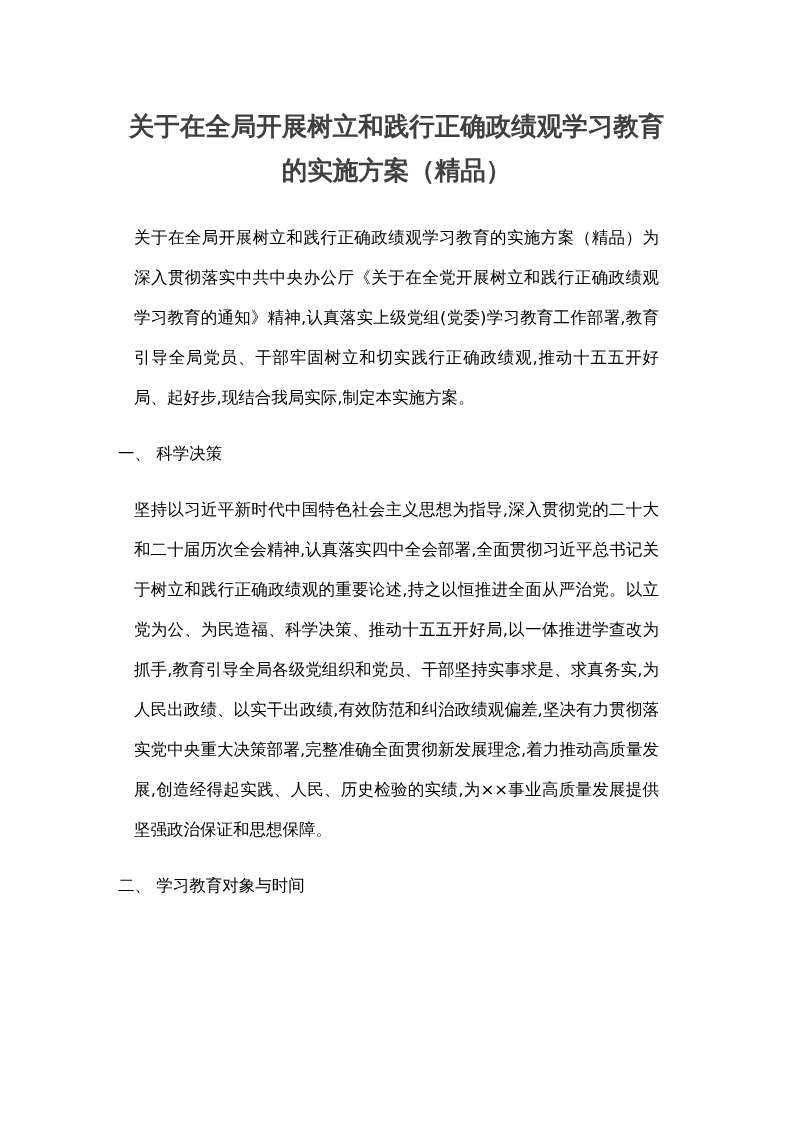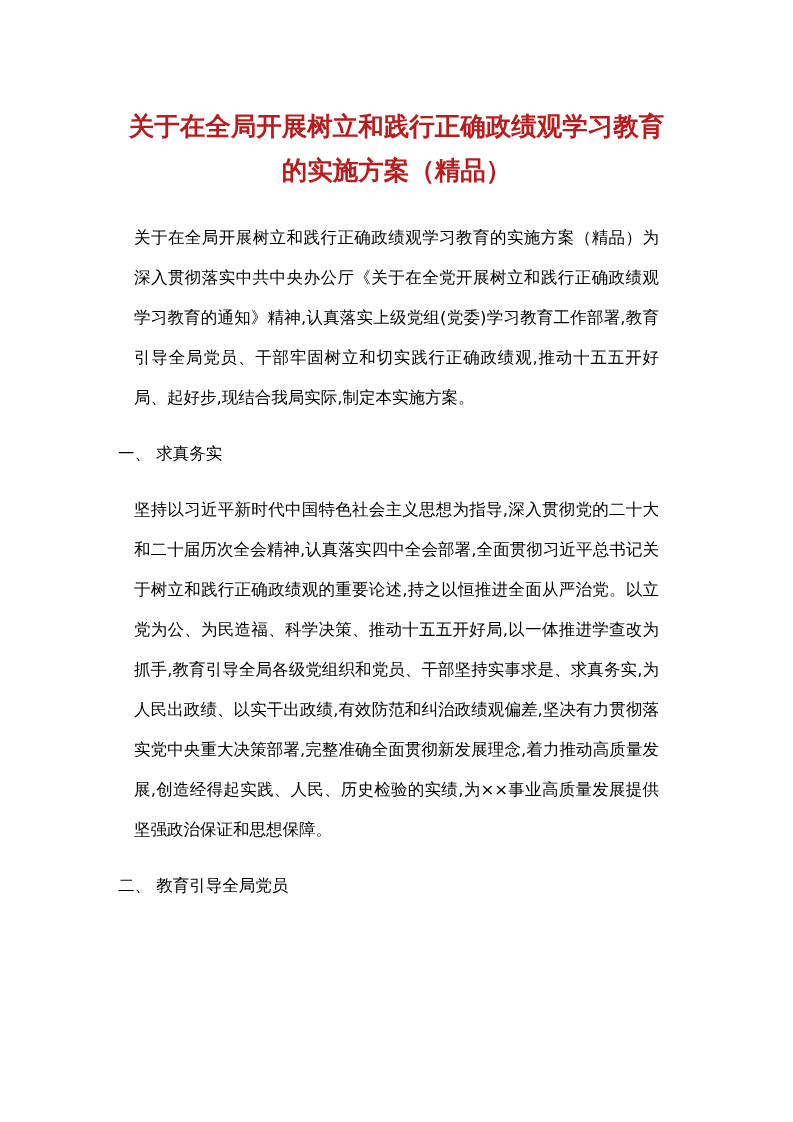--- a/index.html
+++ b/index.html
@@ -23,21 +23,21 @@
     background: #ffffff;
   }
   .doc-title {
     font-family: "DejaVu Sans", "Liberation Sans", sans-serif;
     font-weight: bold;
     font-size: 25.5px;
     line-height: 44px;
     text-align: center;
     letter-spacing: 0px;
     margin: 0 0 26px 0;
-    color: #b91c1c;
+    color: #404040;
   }
   .body-block {
     font-family: "DejaVu Sans", "Liberation Sans", sans-serif;
     font-size: 16.5px;
     line-height: 40px;
     text-align: justify;
     text-justify: inter-ideograph;
     color: #000000;
   }
   .para {
@@ -53,20 +53,20 @@
 <body>
 
 <div class="page">
 
   <h1 class="doc-title">关于在全局开展树立和践行正确政绩观学习教育的实施方案（精品）</h1>
 
   <div class="body-block">
 
     <p class="para">关于在全局开展树立和践行正确政绩观学习教育的实施方案（精品）为深入贯彻落实中共中央办公厅《关于在全党开展树立和践行正确政绩观学习教育的通知》精神,认真落实上级党组(党委)学习教育工作部署,教育引导全局党员、干部牢固树立和切实践行正确政绩观,推动十五五开好局、起好步,现结合我局实际,制定本实施方案。</p>
 
-    <p class="para heading-para">一、 求真务实</p>
+    <p class="para heading-para">一、 科学决策</p>
 
     <p class="para">坚持以习近平新时代中国特色社会主义思想为指导,深入贯彻党的二十大和二十届历次全会精神,认真落实四中全会部署,全面贯彻习近平总书记关于树立和践行正确政绩观的重要论述,持之以恒推进全面从严治党。以立党为公、为民造福、科学决策、推动十五五开好局,以一体推进学查改为抓手,教育引导全局各级党组织和党员、干部坚持实事求是、求真务实,为人民出政绩、以实干出政绩,有效防范和纠治政绩观偏差,坚决有力贯彻落实党中央重大决策部署,完整准确全面贯彻新发展理念,着力推动高质量发展,创造经得起实践、人民、历史检验的实绩,为××事业高质量发展提供坚强政治保证和思想保障。</p>
 
-    <p class="para heading-para">二、 教育引导全局党员</p>
+    <p class="para heading-para">二、 学习教育对象与时间</p>
 
   </div>
 </div>
 
 </body></html>

